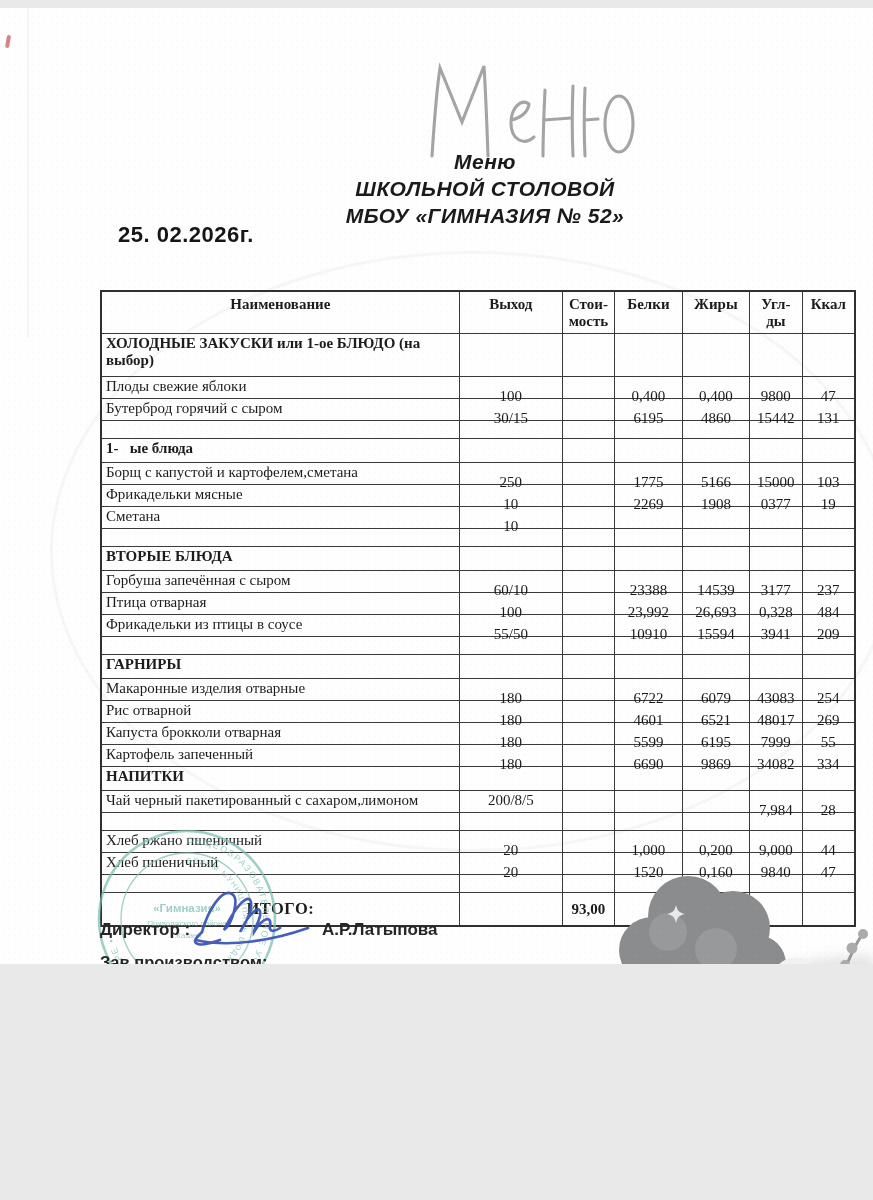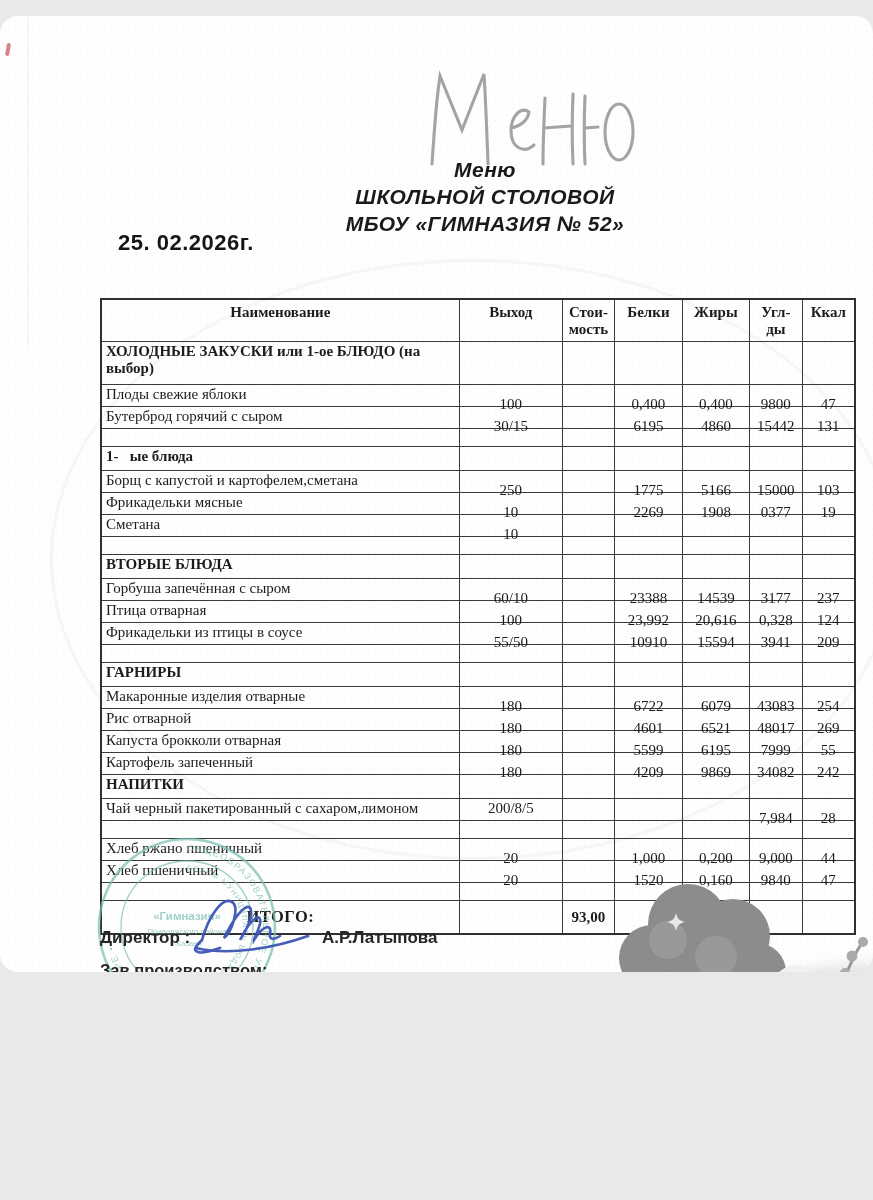--- a/index.html
+++ b/index.html
@@ -1,17 +1,17 @@
 <!DOCTYPE html>
 <html><head>
 <meta charset="utf-8">
 <style>
   html,body{margin:0;padding:0;background:#e9e9e9;}
-  .page{position:relative;width:873px;height:956px;margin:16px auto;background:#fefefe;
-        overflow:hidden;font-family:"Liberation Serif",serif;color:#1d1d1d;border-radius:18px;}
+  .page{position:relative;width:873px;height:956px;margin:8px auto;background:#fefefe;
+        overflow:hidden;font-family:"Liberation Serif",serif;color:#1d1d1d;}
   .page::after{content:"";position:absolute;inset:0;pointer-events:none;
         background-image:radial-gradient(rgba(0,0,0,0.013) 1px,transparent 1px);
         background-size:6px 6px;}
   .fold-line{position:absolute;left:27px;top:0;width:2px;height:330px;background:rgba(0,0,0,.035);}
   .red-mark{position:absolute;left:6px;top:27px;width:4px;height:13px;background:#c0404a;
         opacity:.65;transform:rotate(10deg);border-radius:2px;}
   .hand-title{position:absolute;left:425px;top:48px;}
   .print-header{position:absolute;left:150px;top:140px;width:670px;text-align:center;
         font-family:"Liberation Sans",sans-serif;font-weight:bold;font-style:italic;
         color:#1a1a1a;}
@@ -208,23 +208,23 @@
           <td class="c-val c-protein"><span class="sh">23388</span></td>
           <td class="c-val c-fat"><span class="sh">14539</span></td>
           <td class="c-val c-carbs"><span class="sh">3177</span></td>
           <td class="c-val c-kcal"><span class="sh">237</span></td>
         </tr>
         <tr class="r-item">
           <td class="c-name">Птица отварная</td>
           <td class="c-val c-out"><span class="sh">100</span></td>
           <td class="c-val c-cost"></td>
           <td class="c-val c-protein"><span class="sh">23,992</span></td>
-          <td class="c-val c-fat"><span class="sh">20,616</span></td>
+          <td class="c-val c-fat"><span class="sh">26,693</span></td>
           <td class="c-val c-carbs"><span class="sh">0,328</span></td>
-          <td class="c-val c-kcal"><span class="sh">124</span></td>
+          <td class="c-val c-kcal"><span class="sh">484</span></td>
         </tr>
         <tr class="r-item">
           <td class="c-name">Фрикадельки из птицы в соусе</td>
           <td class="c-val c-out"><span class="sh">55/50</span></td>
           <td class="c-val c-cost"></td>
           <td class="c-val c-protein"><span class="sh">10910</span></td>
           <td class="c-val c-fat"><span class="sh">15594</span></td>
           <td class="c-val c-carbs"><span class="sh">3941</span></td>
           <td class="c-val c-kcal"><span class="sh">209</span></td>
         </tr>
@@ -270,24 +270,24 @@
           <td class="c-val c-cost"></td>
           <td class="c-val c-protein"><span class="sh">5599</span></td>
           <td class="c-val c-fat"><span class="sh">6195</span></td>
           <td class="c-val c-carbs"><span class="sh">7999</span></td>
           <td class="c-val c-kcal"><span class="sh">55</span></td>
         </tr>
         <tr class="r-item">
           <td class="c-name">Картофель запеченный</td>
           <td class="c-val c-out"><span class="sh">180</span></td>
           <td class="c-val c-cost"></td>
-          <td class="c-val c-protein"><span class="sh">4209</span></td>
+          <td class="c-val c-protein"><span class="sh">6690</span></td>
           <td class="c-val c-fat"><span class="sh">9869</span></td>
           <td class="c-val c-carbs"><span class="sh">34082</span></td>
-          <td class="c-val c-kcal"><span class="sh">242</span></td>
+          <td class="c-val c-kcal"><span class="sh">334</span></td>
         </tr>
         <tr class="r-section">
           <td class="c-name">НАПИТКИ</td>
           <td class="c-val c-out"></td>
           <td class="c-val c-cost"></td>
           <td class="c-val c-protein"></td>
           <td class="c-val c-fat"></td>
           <td class="c-val c-carbs"></td>
           <td class="c-val c-kcal"></td>
         </tr>

